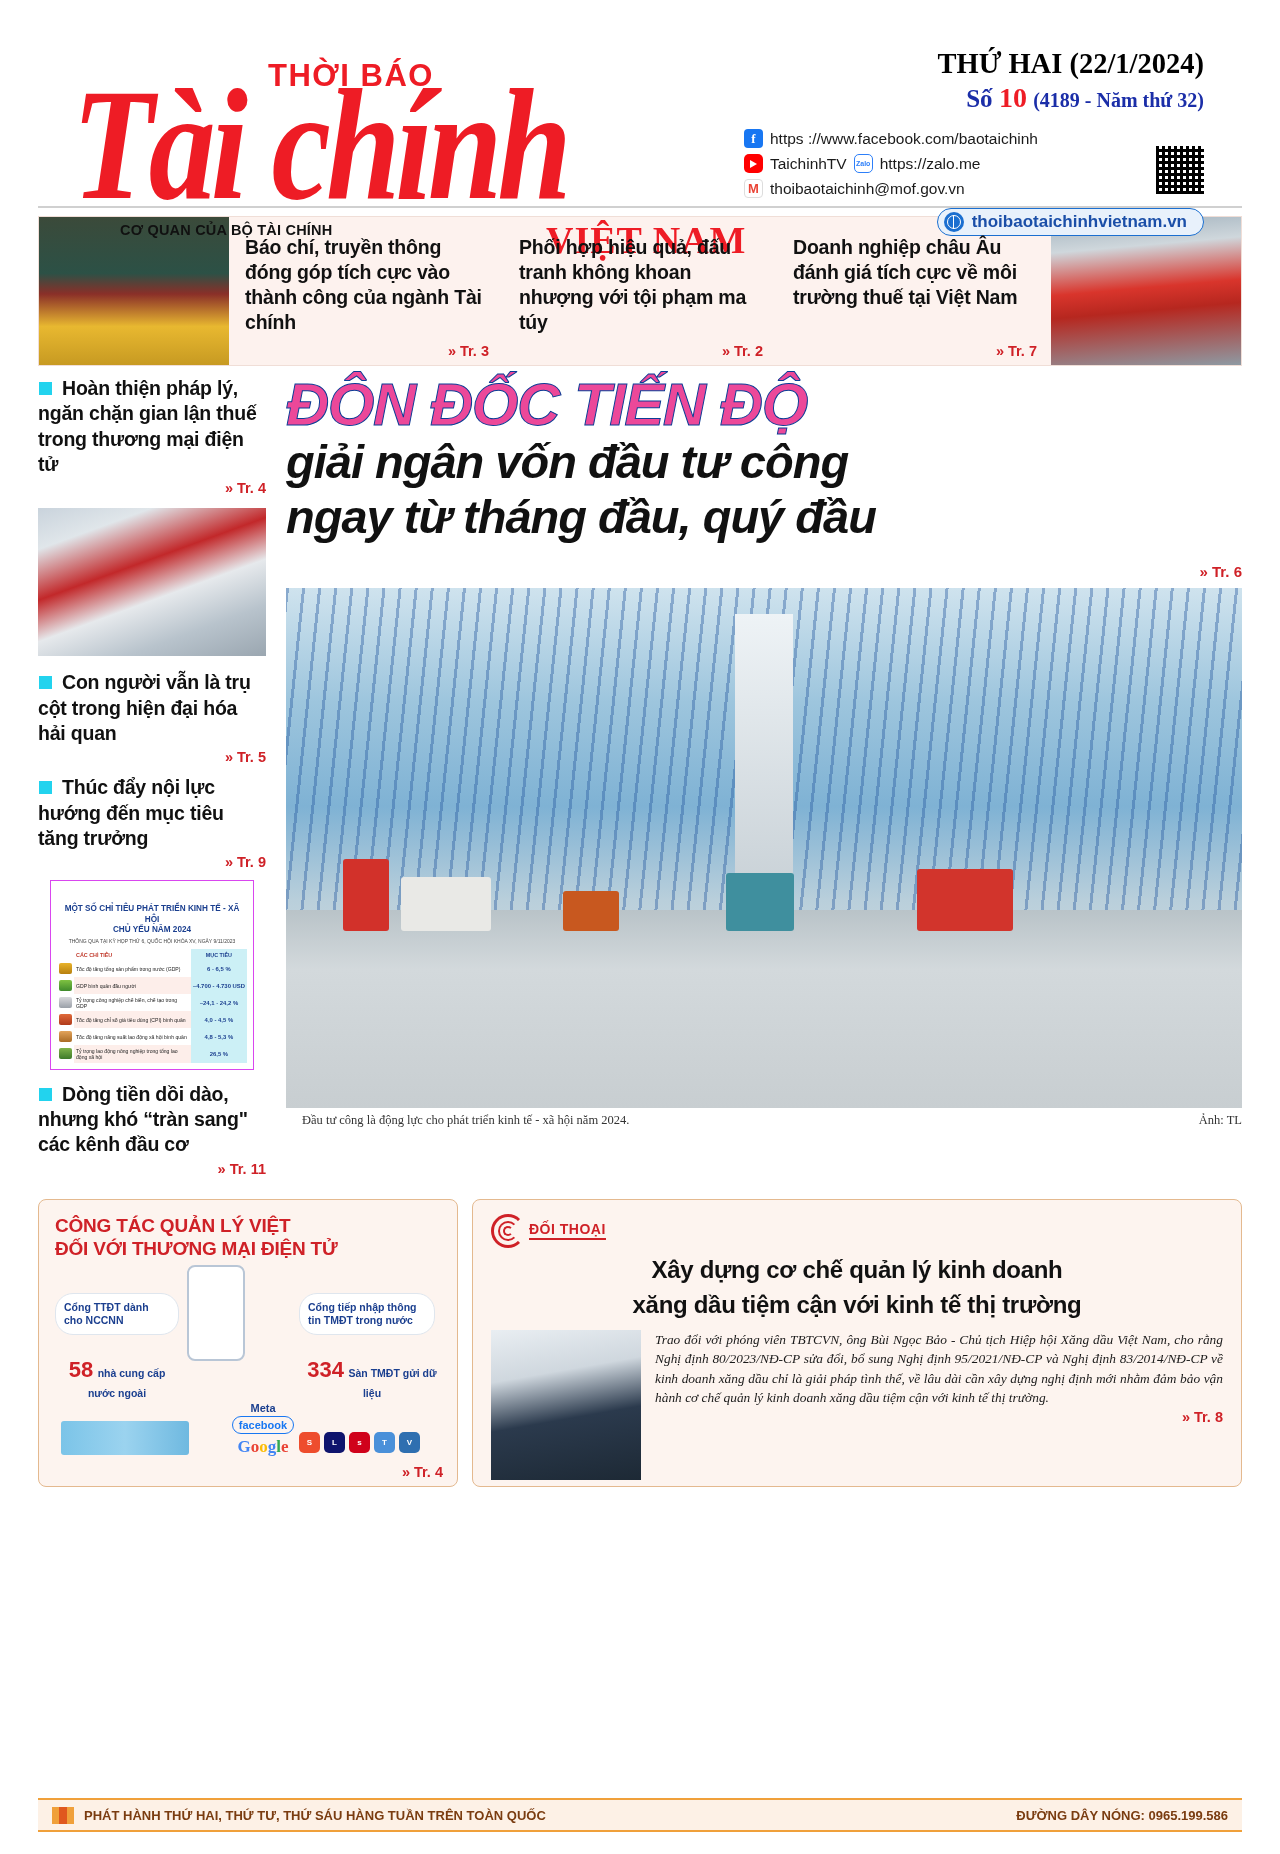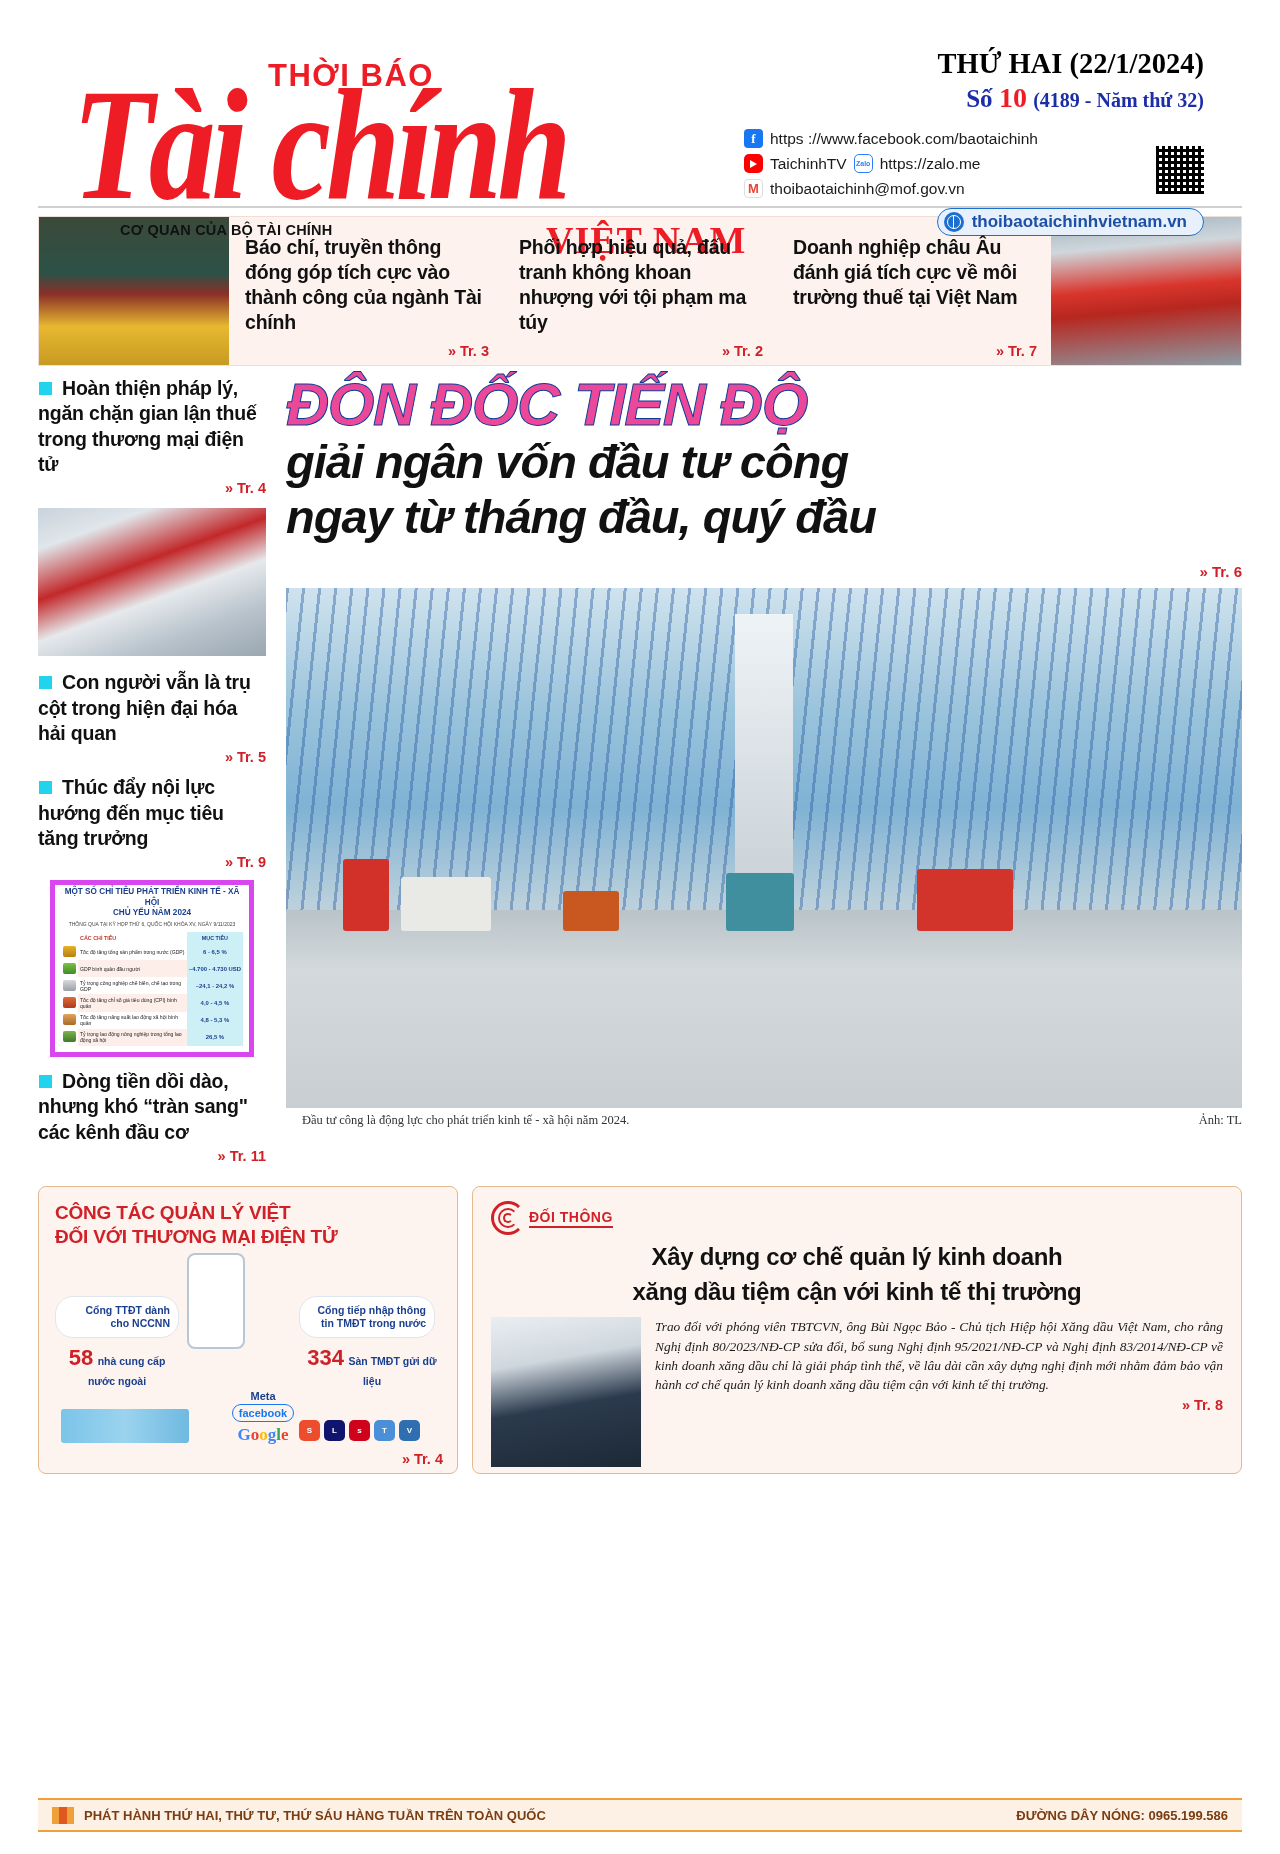--- a/index.html
+++ b/index.html
@@ -101,21 +101,21 @@
     text-indent:24px; letter-spacing:-0.2px;
   }
   .bullet { position:absolute; left:1px; top:6px; width:13px; height:13px; background:#22d3ee; }
   .side-pg { text-align:right; color:#cf2127; font-weight:bold; font-size:14.5px; margin-top:3px; }
 
   .side-photo { width:100%; height:148px; margin:8px 0 14px; }
   .sp1 { background:linear-gradient(160deg,#c9d3dc 0%,#e0e6ea 18%,#c2282a 40%,#e6e9ec 58%,#b8c3cc 78%,#9aa6b0 100%); }
 
   
   .info-card {
-    border:5px solid #d946ef; background:#fff; padding:2px 6px 6px;
+    border:1px solid #d946ef; background:#fff; padding:23px 6px 6px;
     margin:6px 12px 12px;
   }
   .info-title { text-align:center; font-size:8.2px; font-weight:bold; color:#1b3f8f; line-height:1.25; }
   .info-sub { text-align:center; font-size:5px; color:#444; margin:3px 0 5px; }
   .info-table { width:100%; border-collapse:collapse; }
   .info-table th, .info-table td { font-size:5.1px; padding:2.5px 2px; vertical-align:middle; }
   .info-table th { color:#c0392b; font-weight:bold; font-size:5.4px; text-align:left; }
   .info-table th.right { text-align:center; color:#1b3f8f; background:#ccf0f6; }
   .info-table td.val { text-align:center; color:#1b3f8f; font-weight:bold; background:#ccf0f6; font-size:5.9px; white-space:nowrap; }
   .info-table td.lab { color:#222; line-height:1.2; }
@@ -156,23 +156,22 @@
   
   .bottom { display:flex; gap:14px; margin-top:12px; }
   .panelA {
     width:420px; flex:0 0 420px; border:1.5px solid #e4b98f; border-radius:8px;
     background:#fdf4ef; padding:14px 16px 10px; position:relative; height:288px; overflow:hidden;
   }
   .panelA h4 { color:#cf2127; font-size:19px; font-weight:bold; line-height:1.25; letter-spacing:-0.2px; }
   .ecom-grid { position:relative; height:188px; margin-top:8px; }
   .pill {
     position:absolute; background:#fff; border:1px solid #dfe6ee; border-radius:18px;
-    font-size:10.5px; font-weight:bold; color:#1b3f8f; text-align:right; line-height:1.25;
+    font-size:10.5px; font-weight:bold; color:#1b3f8f; text-align:left; line-height:1.25;
     padding:7px 8px;
-    margin-top:15px;
   }
   .pill.p1 { left:0; top:24px; width:124px; }
   .pill.p2 { right:6px; top:24px; width:136px; }
   .statbox { position:absolute; text-align:center; }
   .statbox .n { color:#cf2127; font-weight:bold; font-size:22px; }
   .statbox .t { font-size:10.5px; color:#1b3f8f; font-weight:bold; line-height:1.2; }
   .s1 { left:2px; top:88px; width:120px; }
   .s2 { right:4px; top:88px; width:130px; }
   .logos { position:absolute; left:6px; bottom:2px; width:128px; text-align:center; }
   .logos .bar { height:34px; background:linear-gradient(90deg,#7bc4e8,#9bd3ef,#6fb9e0); border-radius:3px; }
@@ -413,21 +412,21 @@
           <span class="app" style="background:#4a90d9">T</span>
           <span class="app" style="background:#2f6fb0">V</span>
         </div>
       </div>
       <div class="pgref2">» Tr. 4</div>
     </div>
 
     <div class="panelB">
       <div class="dialog-badge">
         <span class="dial-rings"></span>
-        <span class="dial-label">ĐỐI THÔNG</span>
+        <span class="dial-label">ĐỐI THOẠI</span>
       </div>
       <h4>Xây dựng cơ chế quản lý kinh doanh</h4>
       <h4 style="margin-top:-6px">xăng dầu tiệm cận với kinh tế thị trường</h4>
       <div class="dlg-body">
         <div class="portrait">
           <div class="ph"></div>
           <div class="nm">Ông Bùi Ngọc Bảo</div>
         </div>
         <div style="flex:1">
           <div class="dlg-text">Trao đổi với phóng viên TBTCVN, ông Bùi Ngọc Bảo - Chủ tịch Hiệp hội Xăng dầu Việt Nam, cho rằng Nghị định 80/2023/NĐ-CP sửa đổi, bổ sung Nghị định 95/2021/NĐ-CP và Nghị định 83/2014/NĐ-CP về kinh doanh xăng dầu chỉ là giải pháp tình thế, về lâu dài cần xây dựng nghị định mới nhằm đảm bảo vận hành cơ chế quản lý kinh doanh xăng dầu tiệm cận với kinh tế thị trường.</div>

